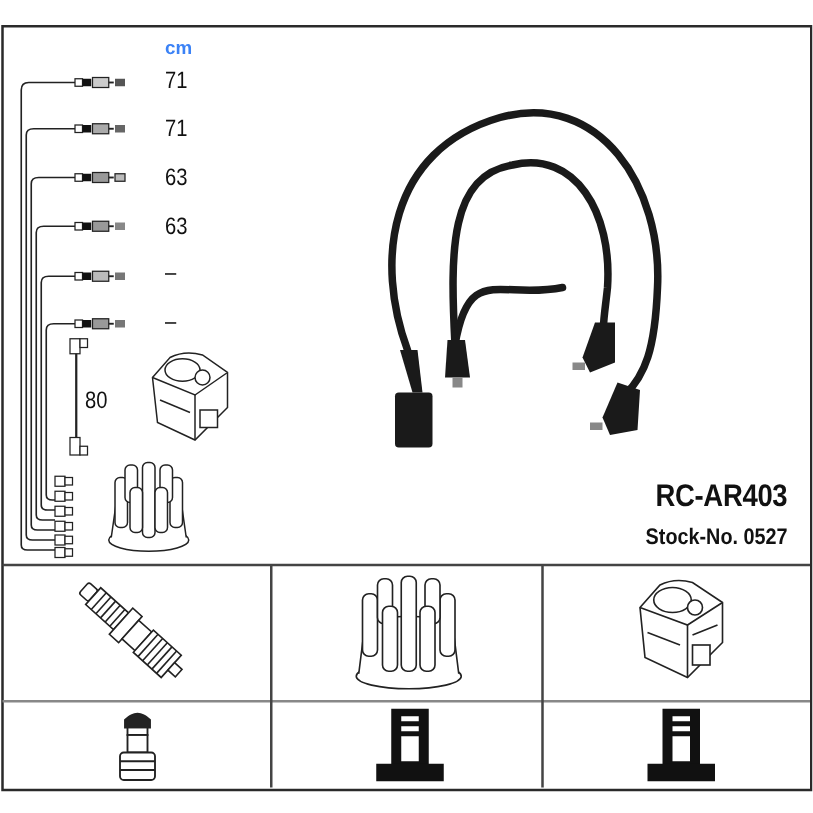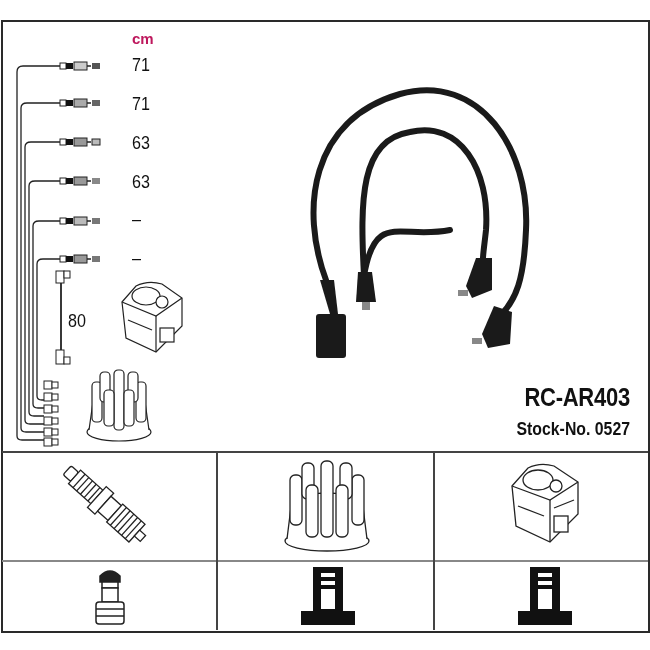--- a/index.html
+++ b/index.html
@@ -1,20 +1,20 @@
 <!DOCTYPE html>
 <html><head>
 <meta charset="utf-8">
 <style>
   html, body { margin:0; padding:0; background:#ffffff; }
   body { width:650px; height:650px; position:relative; overflow:hidden; font-family:"Liberation Sans", sans-serif; }
   .frame { position:absolute; left:1px; top:20px; width:645px; height:609px; border:2px solid #2a2a2a; box-sizing:content-box; }
   .hline { position:absolute; height:0; border-top:2px solid #444; }
   .vline { position:absolute; width:0; border-left:2px solid #444; }
-  .unit { position:absolute; left:132px; top:30px; font-weight:bold; font-size:15px; color:#be185d; }
+  .unit { position:absolute; left:132px; top:30px; font-weight:bold; font-size:15px; color:#3b82f6; }
   .len { position:absolute; left:132px; font-size:19px; color:#111; transform:scaleX(0.85); transform-origin:left top; }
   .len80 { position:absolute; left:68px; top:310px; font-size:19px; color:#111; transform:scaleX(0.85); transform-origin:left top; }
   .title { position:absolute; right:20px; top:383px; font-weight:bold; font-size:25px; color:#111; transform:scaleX(0.88); transform-origin:right top; letter-spacing:-0.3px; }
   .stock { position:absolute; right:20px; top:419px; font-weight:bold; font-size:18px; color:#111; transform:scaleX(0.88); transform-origin:right top; }
   svg { position:absolute; overflow:visible; }
 </style>
 </head>
 <body>
 
 <div class="frame"></div>

